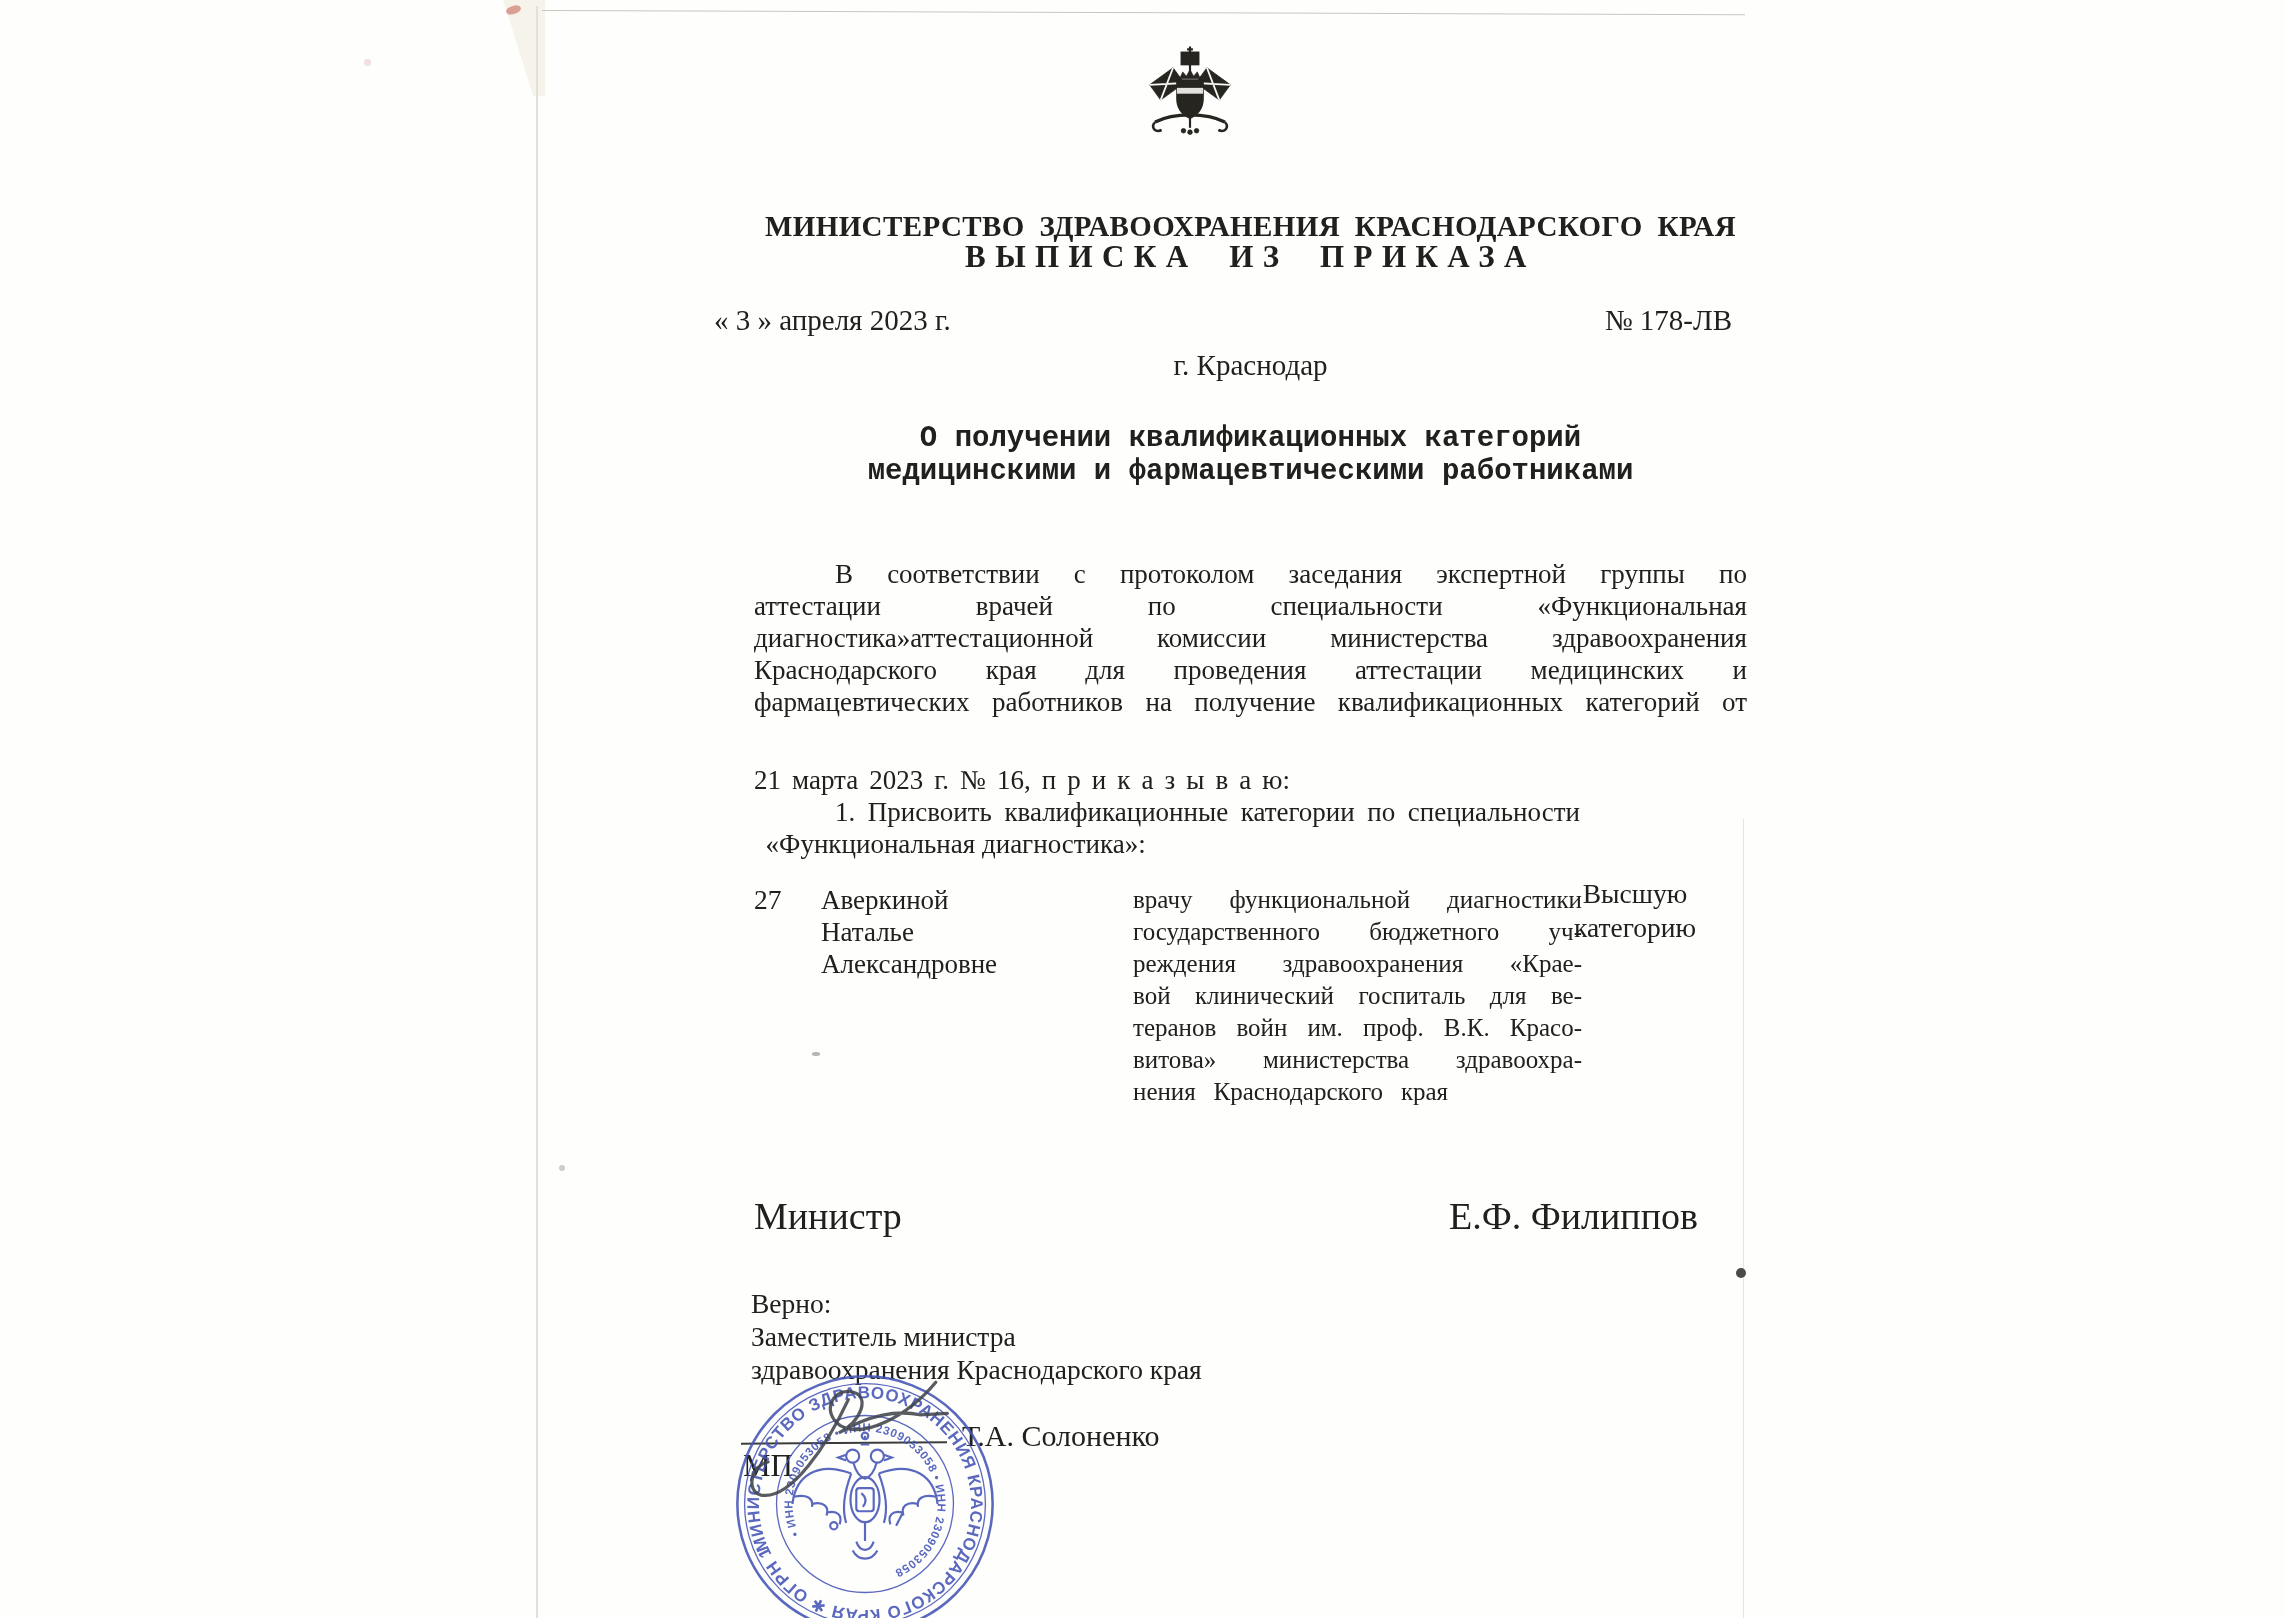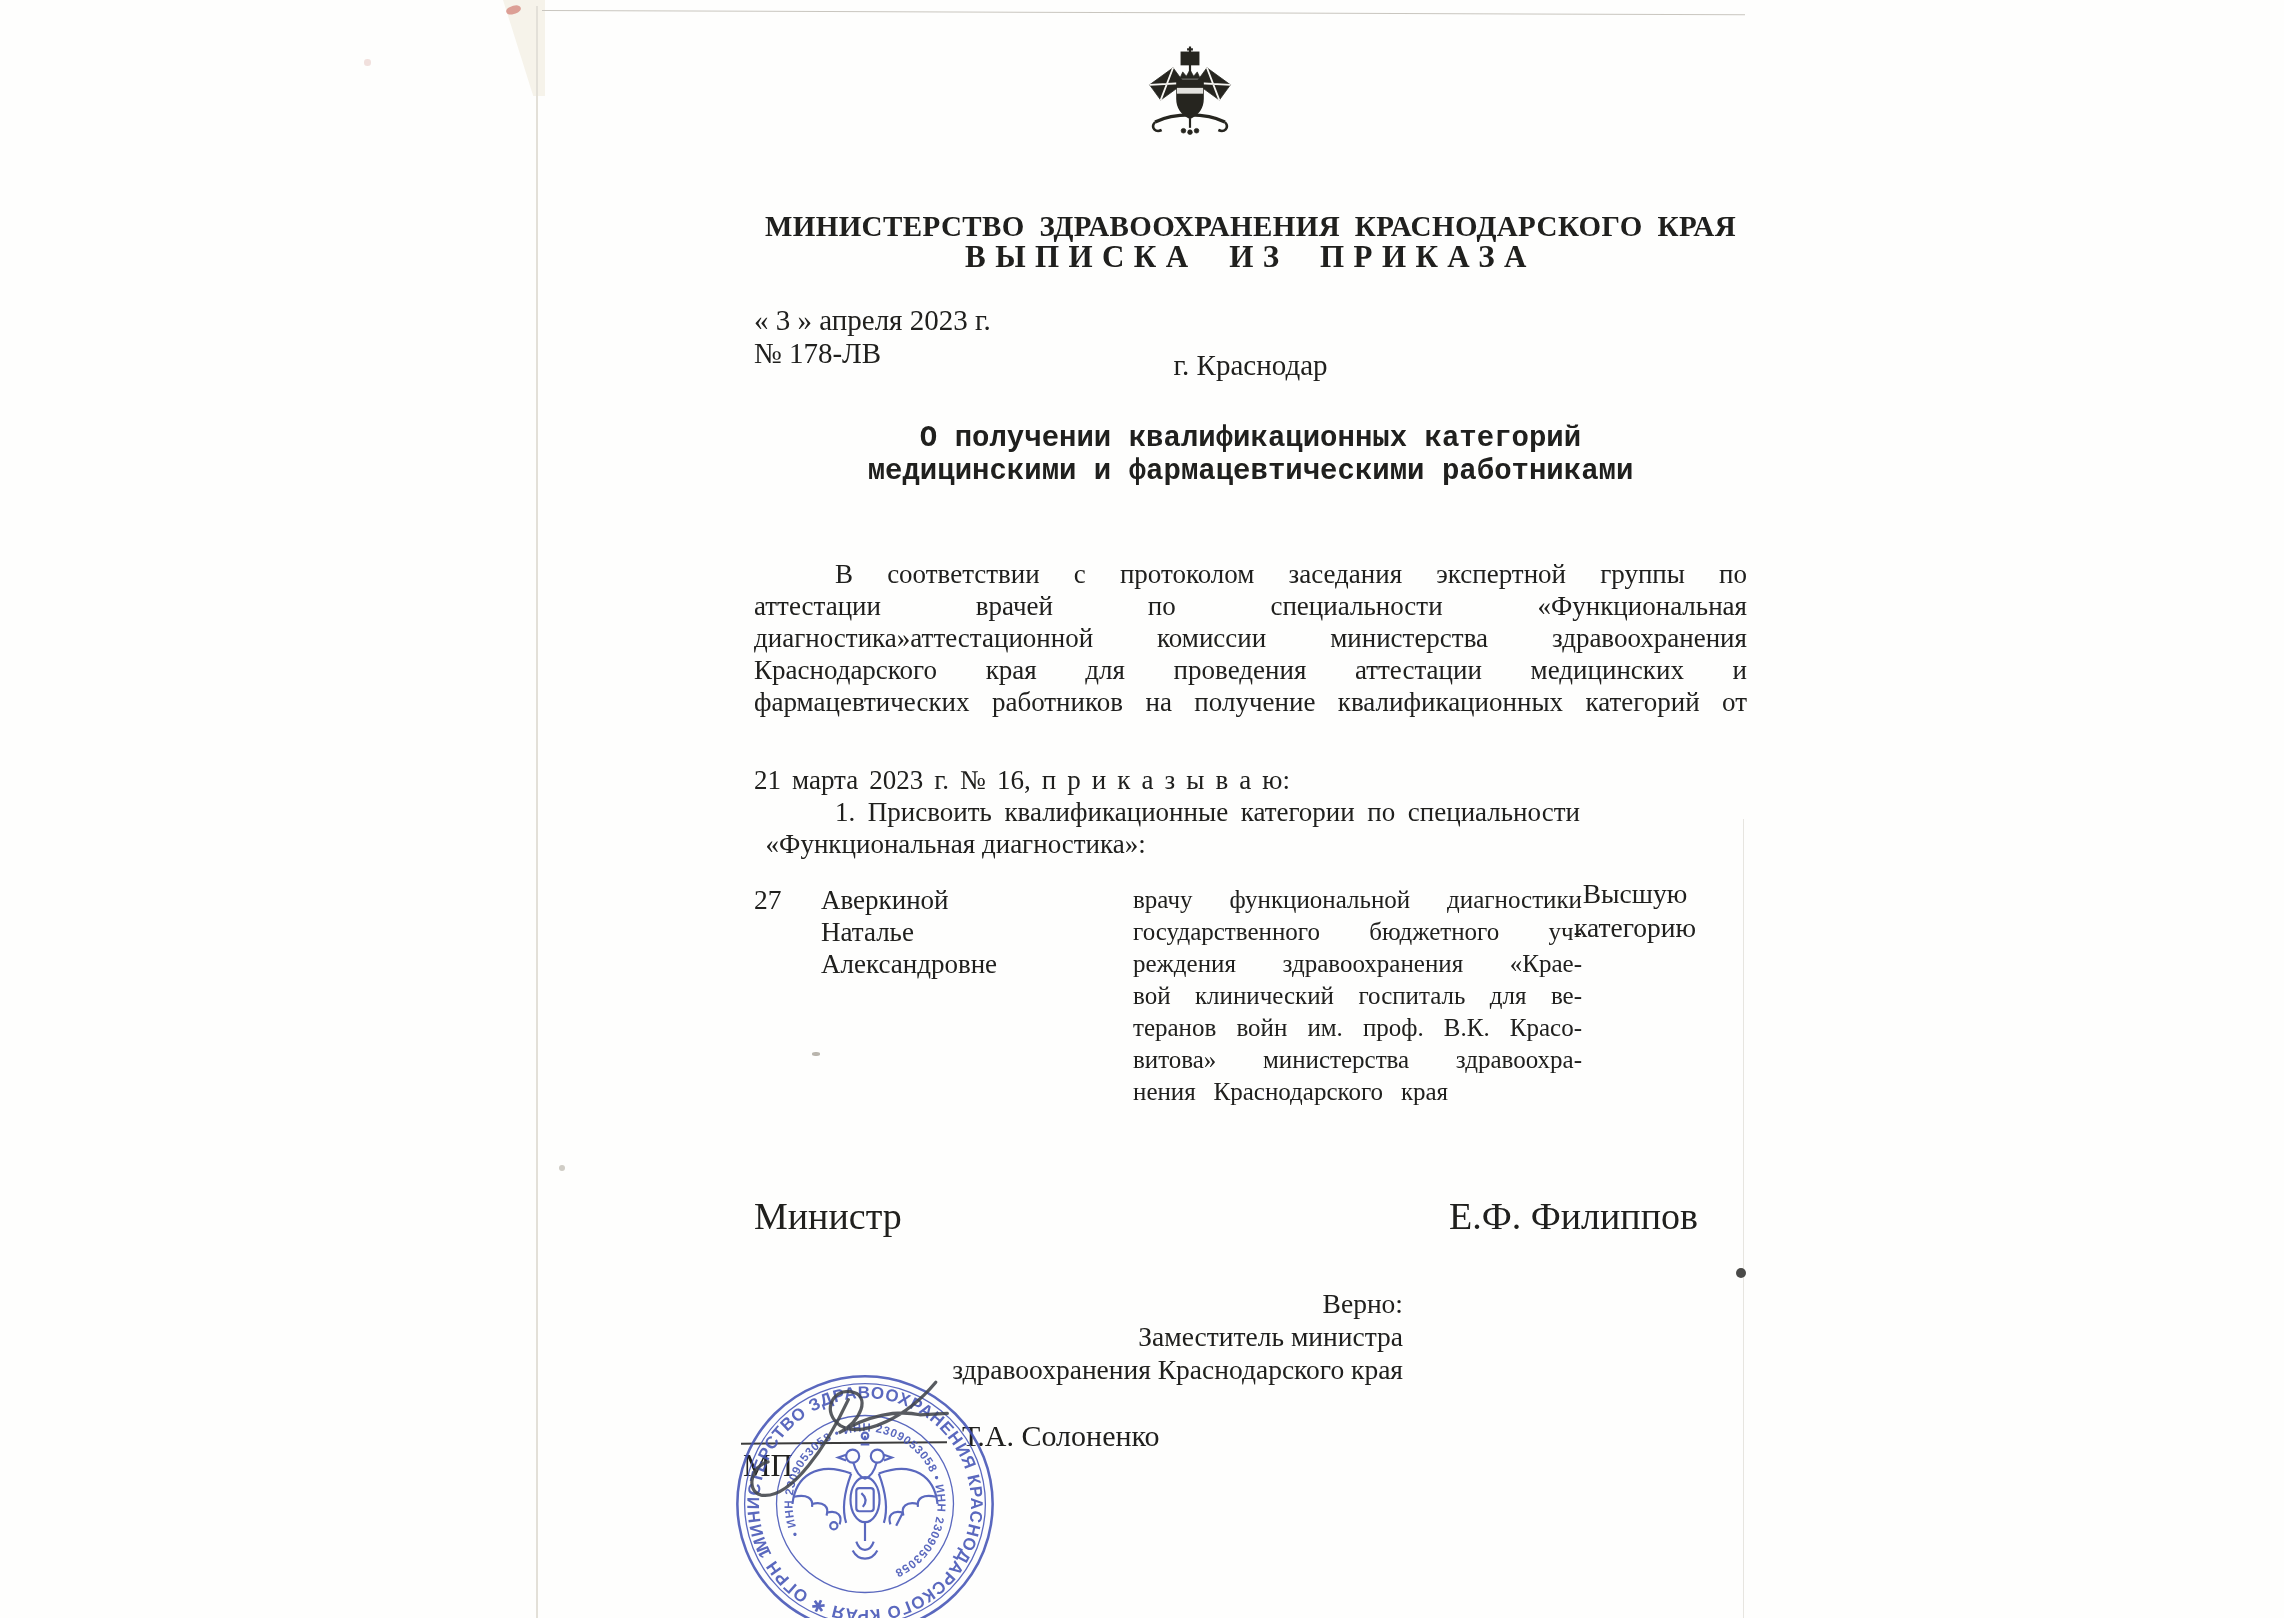--- a/index.html
+++ b/index.html
@@ -44,21 +44,21 @@
   .ws6{word-spacing:4.3px;margin-top:46px;}
   .ws8{word-spacing:5.8px;}
   .ws16{word-spacing:11.6px;}
   .tablerow{top:881px;left:754px;width:993px;height:239px;}
   .trow-num{position:absolute;left:0;top:2.9px;font-size:27.5px;}
   .trow-name{position:absolute;left:67px;top:2.9px;width:312px;font-size:27px;line-height:32px;}
   .trow-pos{position:absolute;left:379px;top:2.9px;width:449px;font-size:25px;line-height:32px;}
   .trow-cat{position:absolute;left:815px;top:-4.3px;width:132px;font-size:27.5px;line-height:34px;text-align:center;}
   .ministerrow{top:1194px;left:754px;width:989px;display:flex;justify-content:space-between;font-size:38px;}
   .minister-name{margin-right:45px;}
-  .verno{top:1287px;left:751px;font-size:27.5px;line-height:33px;width:652px;text-align:right;}
+  .verno{top:1287px;left:751px;font-size:27.5px;line-height:33px;width:652px;}
   .sigline{position:absolute;left:741px;top:1442px;width:206px;height:2.2px;background:#3c3c3c;
     transform:rotate(-0.4deg);}
   .deputy-name{top:1419px;left:962px;font-size:30px;}
   .mp{top:1448px;left:743px;font-size:31px;}
   
   .arms{position:absolute;left:1142px;top:45px;width:96px;height:93px;}
   .arms path,.arms rect,.arms circle,.arms line{shape-rendering:auto;}
   .stamp{position:absolute;left:733px;top:1372px;width:264px;height:264px;opacity:.88;}
   .stamp-stroke{stroke:var(--stamp-blue);fill:none;}
   .stamp-text{fill:var(--stamp-blue);font-family:"Liberation Sans","DejaVu Sans",sans-serif;font-weight:bold;}
@@ -98,21 +98,21 @@
     <path d="M18,106 c-7,8 1,15 9,11 M114,106 c7,8 -1,15 -9,11" fill="none" stroke-width="3.5"></path>
     <path d="M66,101 v13" fill="none" stroke-width="3"></path>
     <circle cx="57" cy="118" r="3.2"></circle>
       <circle cx="66" cy="120" r="3.2"></circle>
       <circle cx="75" cy="118" r="3.2"></circle>
   </g>
 </svg>
 
 <div class="abs col center ministry">МИНИСТЕРСТВО ЗДРАВООХРАНЕНИЯ КРАСНОДАРСКОГО КРАЯ</div>
 <div class="abs col center doctype">ВЫПИСКА ИЗ ПРИКАЗА</div>
-<div class="abs daterow" style="left:754px;flex-direction:column;">
+<div class="abs daterow" style="left:714px;">
   <span>« 3 » апреля  2023 г.</span>
   <span>№  178-ЛВ</span>
 </div>
 <div class="abs col center city">г. Краснодар</div>
 
 <div class="abs col center subject">
   <div>О получении квалификационных категорий</div>
   <div>медицинскими и фармацевтическими работниками</div>
 </div>
 

